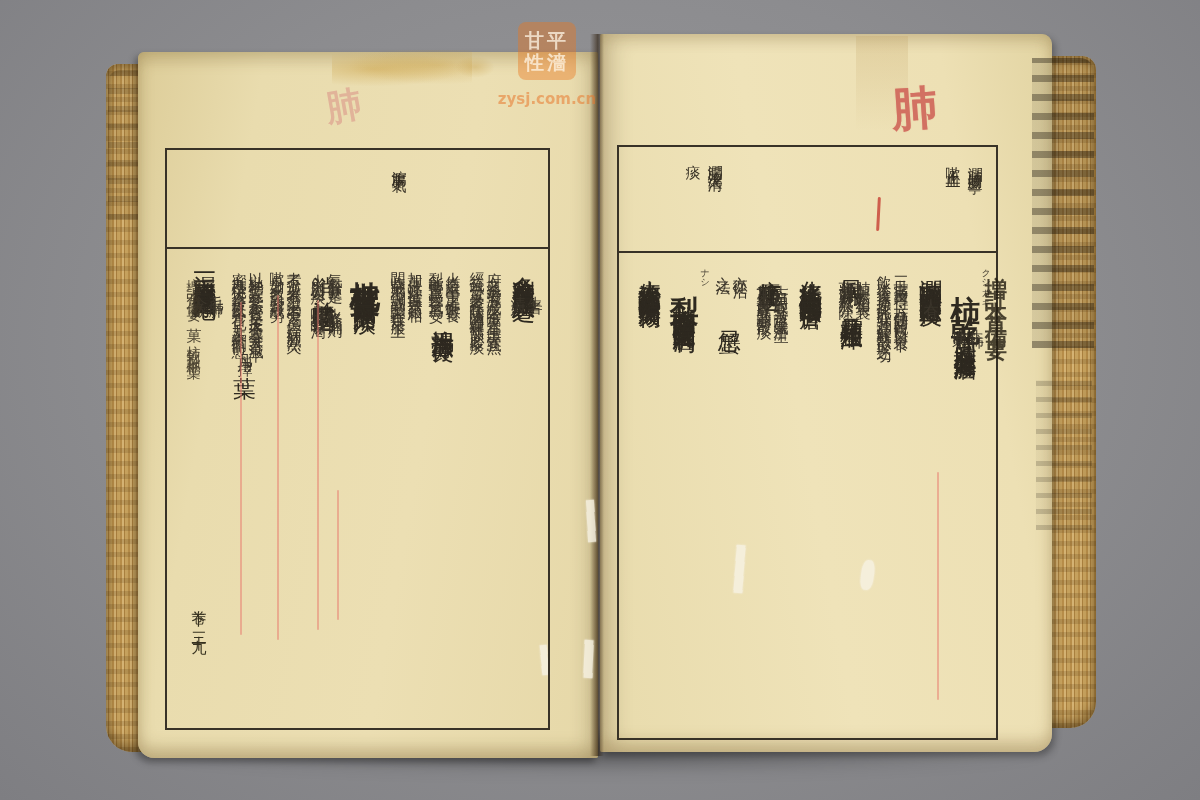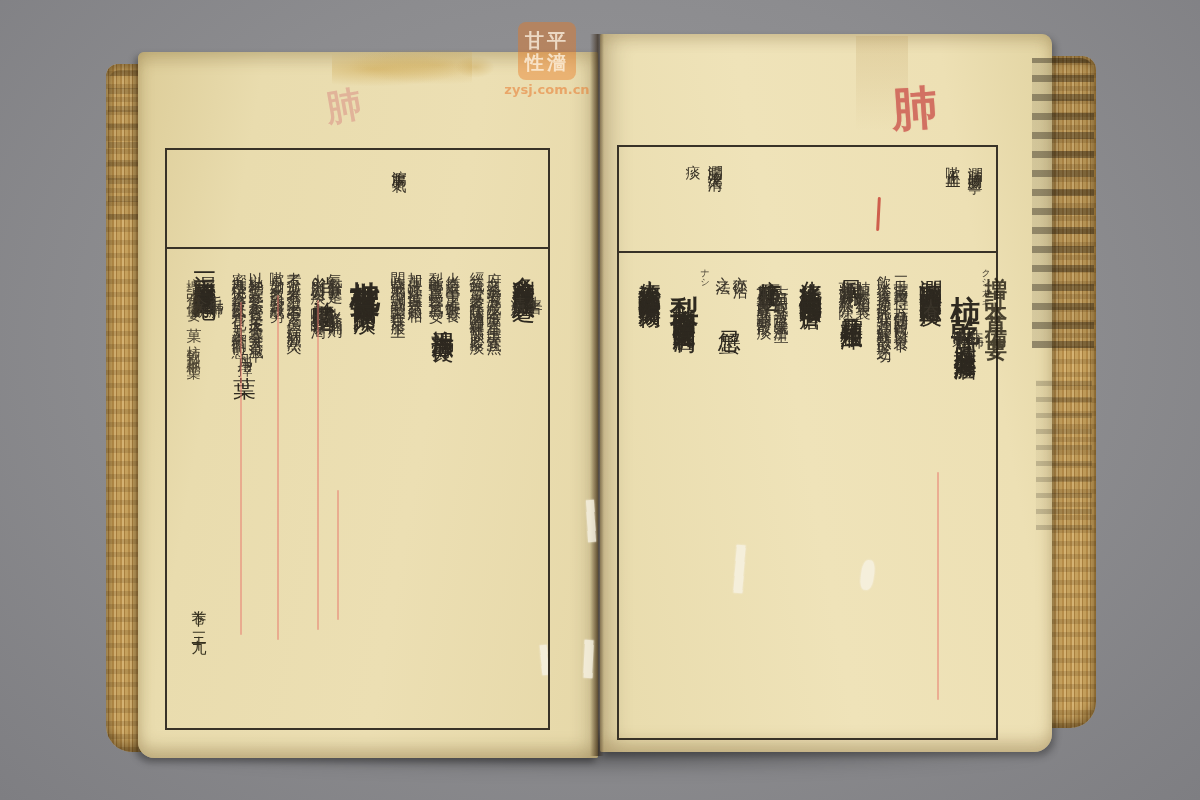--- a/index.html
+++ b/index.html
@@ -90,21 +90,21 @@
   .hand-right{left:892px;top:78px;font-size:46px;color:#cf6257;opacity:.88;transform:rotate(-4deg);
     text-shadow:0 0 1px rgba(207,98,87,.6);}
   .hand-left{left:326px;top:82px;font-size:36px;color:#da9187;opacity:.55;transform:rotate(-10deg);}
   .gline{position:absolute;width:2px;background:rgba(232,122,110,.5);border-radius:1px;}
   
   .wm{left:492px;top:22px;width:110px;text-align:center;pointer-events:none;}
   .wm-logo{margin:0 auto;width:58px;height:58px;border-radius:8px;background:rgba(233,118,30,.42);
     display:flex;align-items:center;justify-content:center;}
   .wm-logo span{width:44px;font-size:19px;line-height:22px;letter-spacing:3px;color:rgba(255,245,230,.75);
     font-weight:700;display:block;}
-  .wm-site{margin-top:2px;font-size:13px;font-weight:700;color:rgba(232,120,45,.55);
+  .wm-site{margin-top:10px;font-size:15px;font-weight:700;color:rgba(232,120,45,.55);
     font-family:"DejaVu Sans","Liberation Sans",sans-serif;}
 </style>
 </head>
 <body>
 
 <div class="abs book-shadow"></div>
 <div class="abs edge-stack edge-left"></div>
 <div class="abs edge-stack edge-right"></div>
 <div class="abs edge-smudge-c"></div>
 <div class="abs paper paper-left"></div>

